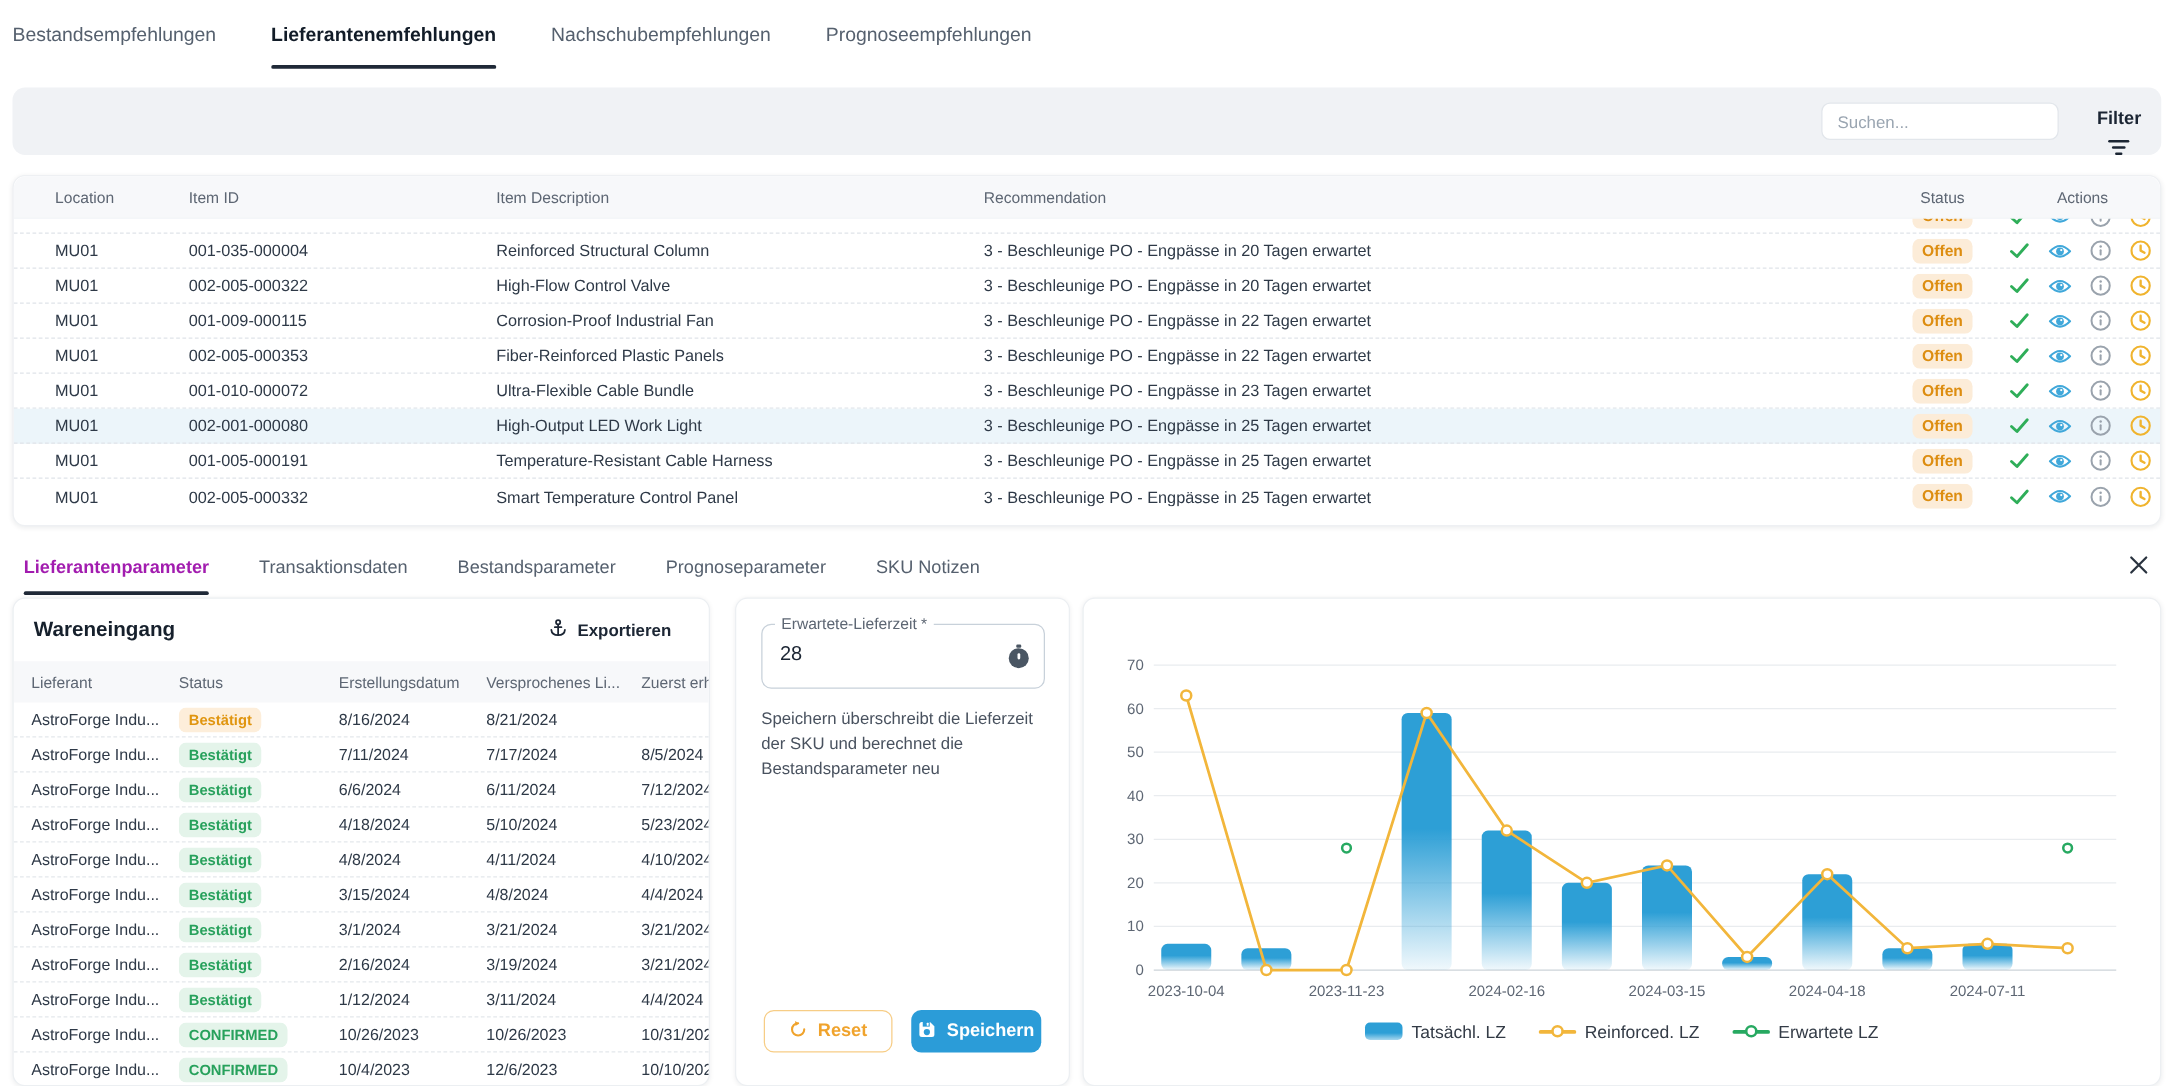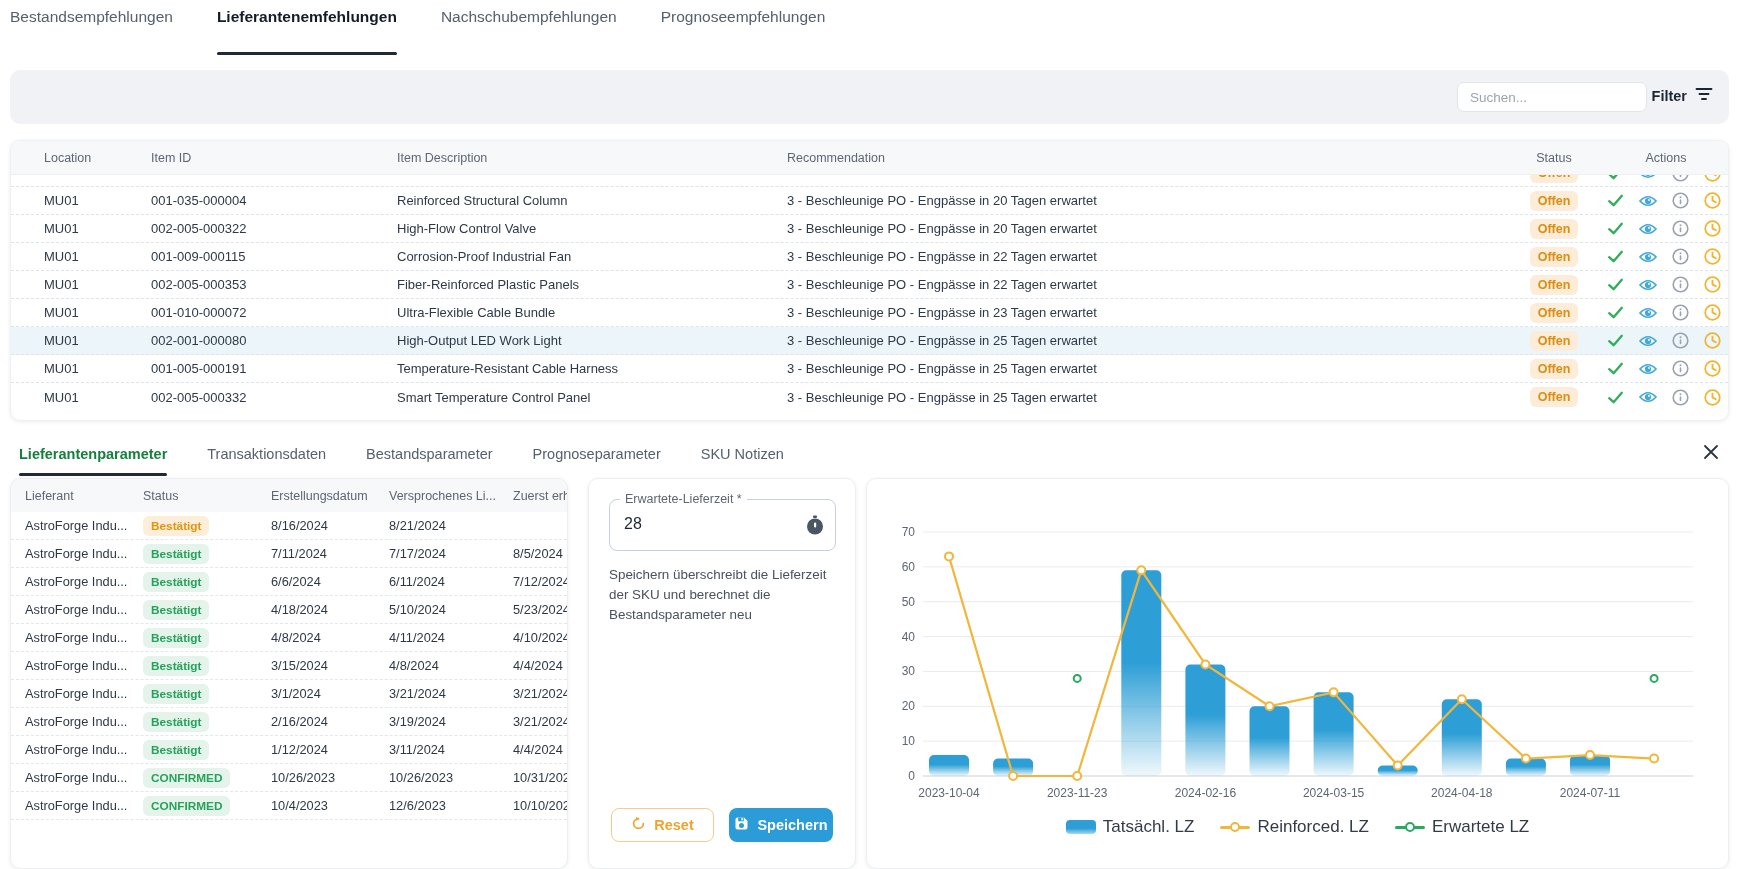--- a/index.html
+++ b/index.html
@@ -1,29 +1,29 @@
 <!DOCTYPE html>
 <html><head>
 <meta charset="utf-8">
 <style>
   * { margin:0; padding:0; box-sizing:border-box; }
   html,body { width:1739px; height:869px; }
   body { position:relative; overflow:hidden; background:#fff; font-family:"Liberation Sans",sans-serif; color:#2e3947; }
 
   
   .top-tabs { position:absolute; top:0; left:0; width:1729px; height:58px; display:flex; gap:44px; padding-left:10px; }
-  .top-tab { position:relative; height:58px; padding-top:8px; font-size:15.5px; color:#55606e; cursor:pointer; white-space:nowrap; }
+  .top-tab { position:relative; height:58px; padding-top:20px; font-size:15.5px; color:#55606e; cursor:pointer; white-space:nowrap; }
   .top-tab.active { color:#121c28; font-weight:700; }
   .tab-underline { position:absolute; left:0; right:0; bottom:3px; height:3px; background:#1f2937; border-radius:2px; }
 
   
   .toolbar { position:absolute; top:70px; left:10px; width:1719px; height:54px; background:#f0f2f5; border-radius:10px; }
   .search-input { position:absolute; left:1447px; top:12px; width:190px; height:30px; border:1px solid #e2e6eb; border-radius:7px; background:#fff; padding:0 12px; font-size:13.5px; color:#333; outline:none; font-family:inherit; }
   .search-input::placeholder { color:#9aa5b1; }
-  .filter-btn { position:absolute; right:16px; top:17px; display:flex; align-items:center; gap:8px; font-size:14.5px; font-weight:700; color:#1b2533; cursor:pointer; }
+  .filter-btn { position:absolute; right:16px; top:17px; display:flex; align-items:center; gap:8px; font-size:14.5px; font-weight:700; color:#1b2533; cursor:pointer;flex-direction:column; }
 
   
   .rec-card { position:absolute; top:140px; left:10px; width:1719px; height:281px; background:#fff; border:1px solid #eef0f3; border-radius:10px; box-shadow:0 1px 4px rgba(15,23,42,.08); overflow:hidden; }
   .rec-grid { display:grid; grid-template-columns:107px 246px 390px 1fr 100px 124px; padding-left:33px; align-items:center; }
   .rec-header { height:34px; background:#f7f8fa; color:#5d6673; font-size:12.5px; border-bottom:1px solid #eef1f4; border-radius:10px 10px 0 0; }
   .rec-header .hc-status { text-align:center; }
   .rec-header .hc-actions { text-align:center; }
   .rec-partial { height:12px; overflow:hidden; position:relative; border-bottom:1px dashed #dfe4e9; }
   .rec-partial .inner { margin-top:-16px; height:28px; }
   .rec-row { height:28px; border-bottom:1px dashed #dfe4e9; font-size:13px; color:#2e3947; cursor:pointer; }
@@ -31,21 +31,21 @@
   .rec-row.selected { background:#ecf5fa; }
   .cell { white-space:nowrap; overflow:hidden; }
   .status-cell { text-align:center; }
   .badge-offen { display:inline-block; padding:3px 8px; border-radius:6px; background:#fcecd8; color:#dd8d10; font-weight:700; font-size:12.5px; }
   .actions-cell { display:flex; gap:15px; justify-content:flex-end; padding-right:7px; align-items:center; }
   .action-icon { display:inline-flex; cursor:pointer; }
 
   
   .detail-tabs { position:absolute; top:440px; left:10px; width:1719px; height:36px; display:flex; gap:40px; padding-left:9px; }
   .detail-tab { position:relative; height:36px; padding-top:6px; font-size:14.5px; color:#55606e; cursor:pointer; white-space:nowrap; }
-  .detail-tab.active { font-weight:700; color:#15803d; }
+  .detail-tab.active { font-weight:700; color:#a21caf; }
   .detail-tab .tab-underline { bottom:0; }
   .close-btn { position:absolute; right:8px; top:2px; cursor:pointer; }
 
   
   .card { position:absolute; top:478px; background:#fff; border:1px solid #eceff2; border-radius:10px; box-shadow:0 1px 4px rgba(15,23,42,.07); }
 
   
   .receipts-card { left:10px; width:558px; height:391px; overflow:hidden; }
   .rcpt-title-row { height:50px; display:flex; justify-content:space-between; align-items:center; padding:0 30px 0 16px; }
   .rcpt-title { font-size:16.5px; font-weight:700; color:#16202c; }
@@ -61,21 +61,21 @@
   .field { position:absolute; left:20px; top:20px; width:227px; height:52px; border:1px solid #c8d1da; border-radius:8px; }
   .field-label { position:absolute; top:-8px; left:10px; background:#fff; padding:0 5px; font-size:12.5px; color:#5d6673; white-space:nowrap; }
   .field-input { position:absolute; left:14px; top:15px; width:150px; border:none; outline:none; font-size:16px; color:#1c2634; font-family:inherit; background:transparent; }
   .stopwatch { position:absolute; right:10px; top:15px; cursor:pointer; }
   .help-text { position:absolute; left:20px; top:86px; width:228px; font-size:13.4px; color:#49525f; line-height:20px; }
   .btn-reset { position:absolute; left:22px; top:329px; width:103px; height:34px; border:1.5px solid #f7cd86; border-radius:8px; background:#fff; color:#f0a32c; font-weight:700; font-size:14.5px; display:flex; align-items:center; justify-content:center; gap:8px; cursor:pointer; font-family:inherit; }
   .btn-save { position:absolute; left:140px; top:329px; width:104px; height:34px; background:#2b9cd8; border:none; border-radius:8px; color:#fff; font-weight:700; font-size:14.5px; display:flex; align-items:center; justify-content:center; gap:8px; cursor:pointer; font-family:inherit; }
 
   
   .chart-card { left:866px; width:863px; height:391px; overflow:hidden; }
-  .legend { position:absolute; left:0; top:338px; width:100%; display:flex; justify-content:center; gap:26px; align-items:flex-start; font-size:17px; color:#333b46; }
+  .legend { position:absolute; left:0; top:338px; width:100%; display:flex; justify-content:center; gap:26px; align-items:flex-start; font-size:14px; color:#333b46; }
   .legend-item { display:flex; align-items:center; gap:7px; cursor:pointer; }
   .lg-bar { width:30px; height:14px; border-radius:4px; }
   .lg-line { position:relative; width:30px; height:14px; }
   .lg-line .ln { position:absolute; left:0; right:0; top:5.5px; height:3px; border-radius:2px; }
   .lg-line .ci { position:absolute; left:10px; top:2px; width:10px; height:10px; border-radius:50%; background:#fff; border:2.5px solid; }
 </style>
 </head>
 <body>
 
 <div>
@@ -425,20 +425,32 @@
     <div class="detail-tab"><span>Transaktionsdaten</span></div>
     <div class="detail-tab"><span>Bestandsparameter</span></div>
     <div class="detail-tab"><span>Prognoseparameter</span></div>
     <div class="detail-tab"><span>SKU Notizen</span></div>
     <span class="close-btn"><svg viewBox="0 0 20 20" width="20" height="20">
           <path d="M4 4 L16 16 M16 4 L4 16" stroke="#2b3440" stroke-width="1.8" stroke-linecap="round"></path>
         </svg></span>
   </div>
 
   <section class="card receipts-card">
+    <div class="rcpt-title-row">
+      <span class="rcpt-title">Wareneingang</span>
+      <span class="export-btn">
+        <span><svg viewBox="0 0 16 16" width="15" height="15">
+              <circle cx="8" cy="3" r="1.8" fill="none" stroke="#1c2634" stroke-width="1.5"></circle>
+              <line x1="8" y1="4.8" x2="8" y2="14" stroke="#1c2634" stroke-width="1.5"></line>
+              <path d="M2.2 9.5 Q2.6 14 8 14 Q13.4 14 13.8 9.5" fill="none" stroke="#1c2634" stroke-width="1.5" stroke-linecap="round"></path>
+              <line x1="5.2" y1="7.2" x2="10.8" y2="7.2" stroke="#1c2634" stroke-width="1.5" stroke-linecap="round"></line>
+            </svg></span>
+        <span>Exportieren</span>
+      </span>
+    </div>
     <div class="rcpt-grid rcpt-header">
       <div class="cell">Lieferant</div>
       <div class="cell">Status</div>
       <div class="cell">Erstellungsdatum</div>
       <div class="cell">Versprochenes Li...</div>
       <div class="cell">Zuerst erha...</div>
     </div>
     <div id="receipt-rows">
         <div class="rcpt-grid rcpt-row">
           <div class="cell">AstroForge Indu...</div>

